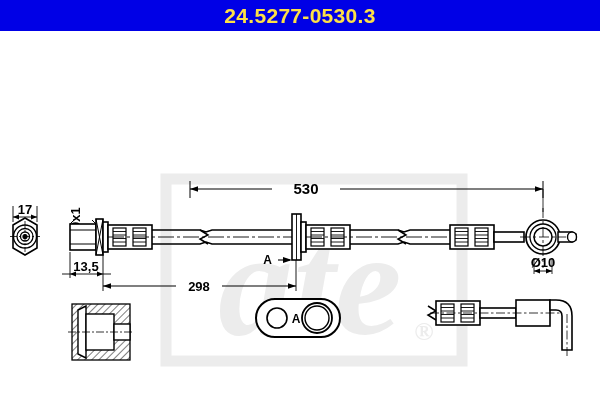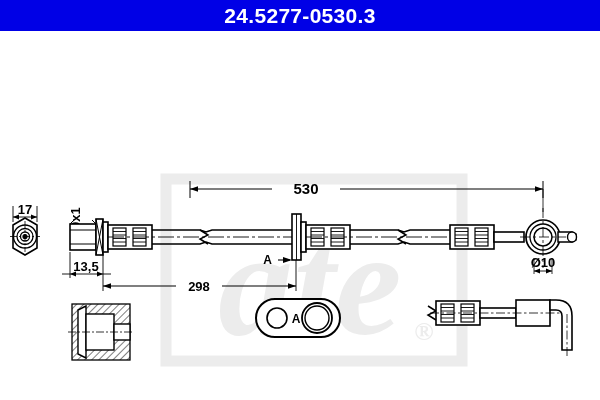--- a/index.html
+++ b/index.html
@@ -24,21 +24,21 @@
     top: 0;
     width: 600px;
     height: 31px;
     background: #0000e6;
     display: flex;
     align-items: center;
     justify-content: center;
     gap: 26px;
   }
   #header-banner .hdr-text {
-    color: #ffffff;
+    color: #fde047;
     font-family: "Liberation Sans", sans-serif;
     font-weight: bold;
     font-size: 21px;
     letter-spacing: 0.3px;
     line-height: 1;
     white-space: nowrap;
   }
   #drawing-area {
     position: absolute;
     left: 0;

